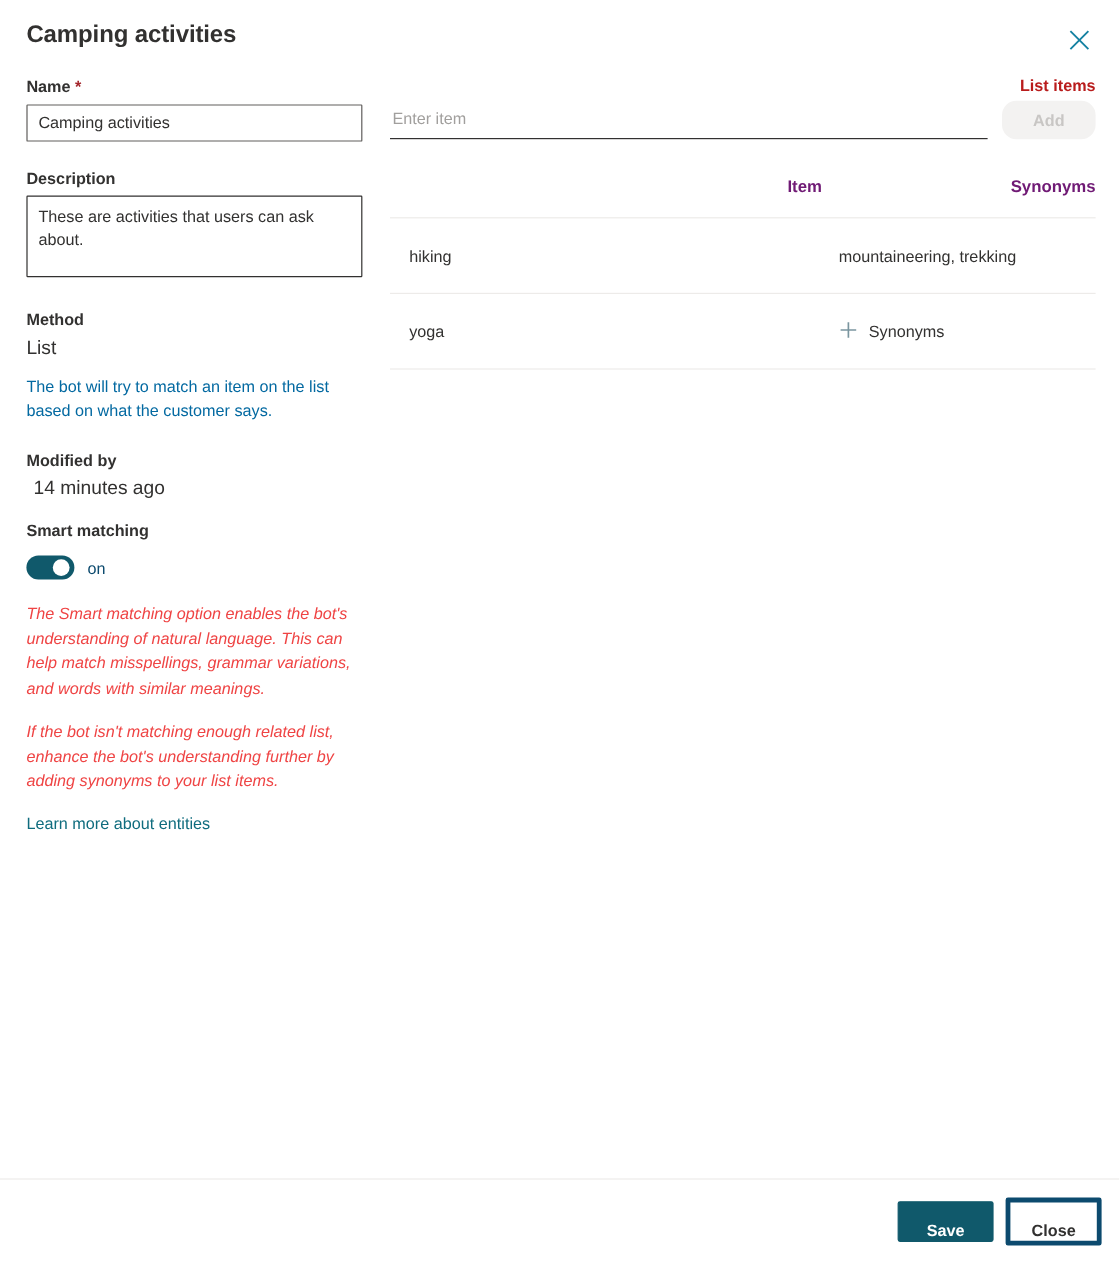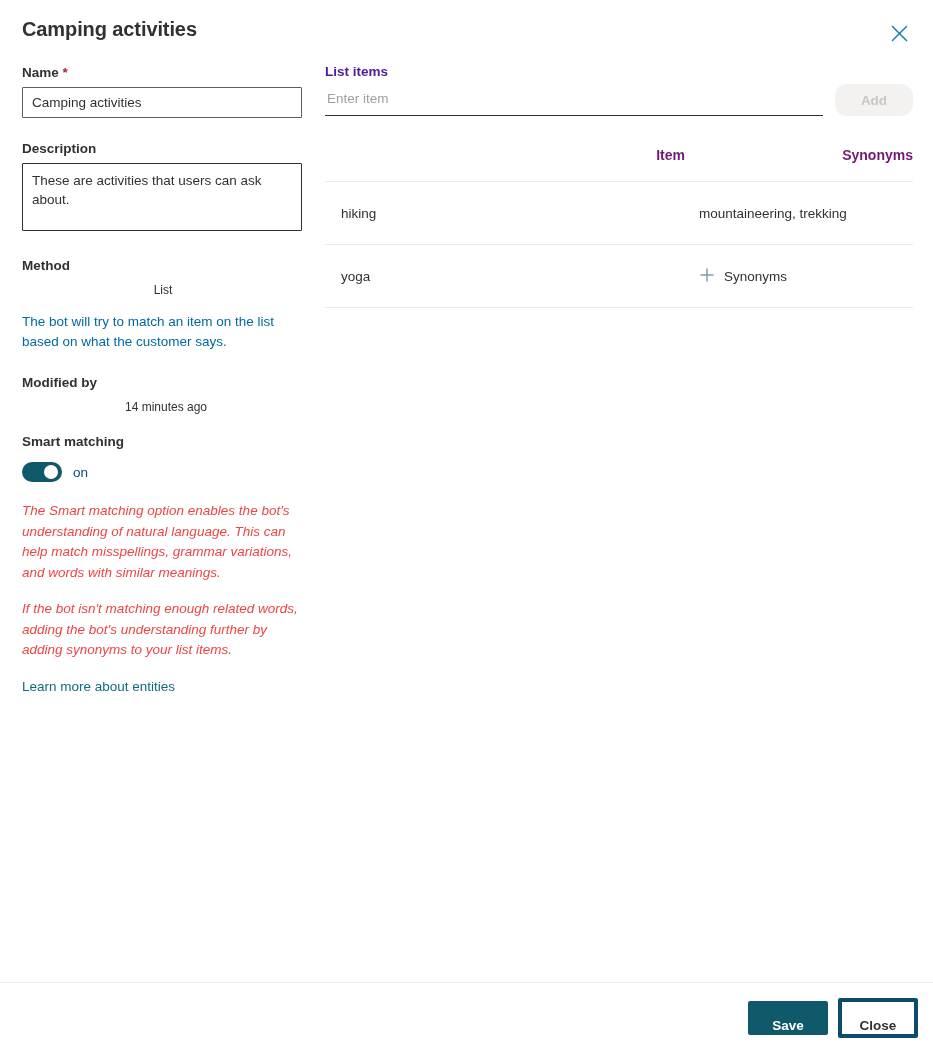--- a/index.html
+++ b/index.html
@@ -107,25 +107,24 @@
     color: #323130;
     line-height: 19px;
     padding: 7px 9px;
     resize: none;
     outline: none;
   }
 
   .block-gap-1 { height: 22px; }
 
   .static-value {
-    font-size: 12px;
+    font-size: 16px;
     color: #323130;
     line-height: 20px;
     margin: 0;
-    text-align: center;
   }
   .static-value.indent { padding-left: 6px; }
 
   .help-text {
     font-size: 13.5px;
     color: #0369a1;
     line-height: 20px;
     margin: 12px 0 0 0;
     width: 282px;
   }
@@ -174,22 +173,23 @@
   .learn-link {
     font-size: 13.5px;
     color: #0f6c7e;
     cursor: pointer;
   }
 
   
   .list-items-label {
     font-size: 13.5px;
     font-weight: 600;
-    color: #4c1d95;
+    color: #b91c1c;
     margin: 0 0 5px 0;
+    text-align: right;
   }
   .additem-row {
     display: flex;
     align-items: flex-start;
     gap: 12px;
   }
   .underline-input {
     width: 498px;
     height: 32px;
     border: none;
@@ -333,21 +333,21 @@
       <div class="toggle-row">
         <button class="toggle">
           <span class="knob"></span>
         </button>
         <span class="toggle-state">on</span>
       </div>
 
       <div style="height:19px"></div>
 
       <p class="para">The Smart matching option enables the bot's understanding of natural language. This can help match misspellings, grammar variations, and words with similar meanings.</p>
-      <p class="para">If the bot isn't matching enough related words, adding the bot's understanding further by adding synonyms to your list items.</p>
+      <p class="para">If the bot isn't matching enough related list, enhance the bot's understanding further by adding synonyms to your list items.</p>
       <a class="learn-link">Learn more about entities</a>
     </div>
 
     <div class="right-col">
 
       <div class="list-items-label">List items</div>
 
       <div class="additem-row">
         <input class="underline-input" type="text" placeholder="Enter item" style="">
         <button class="add-button">Add</button>

